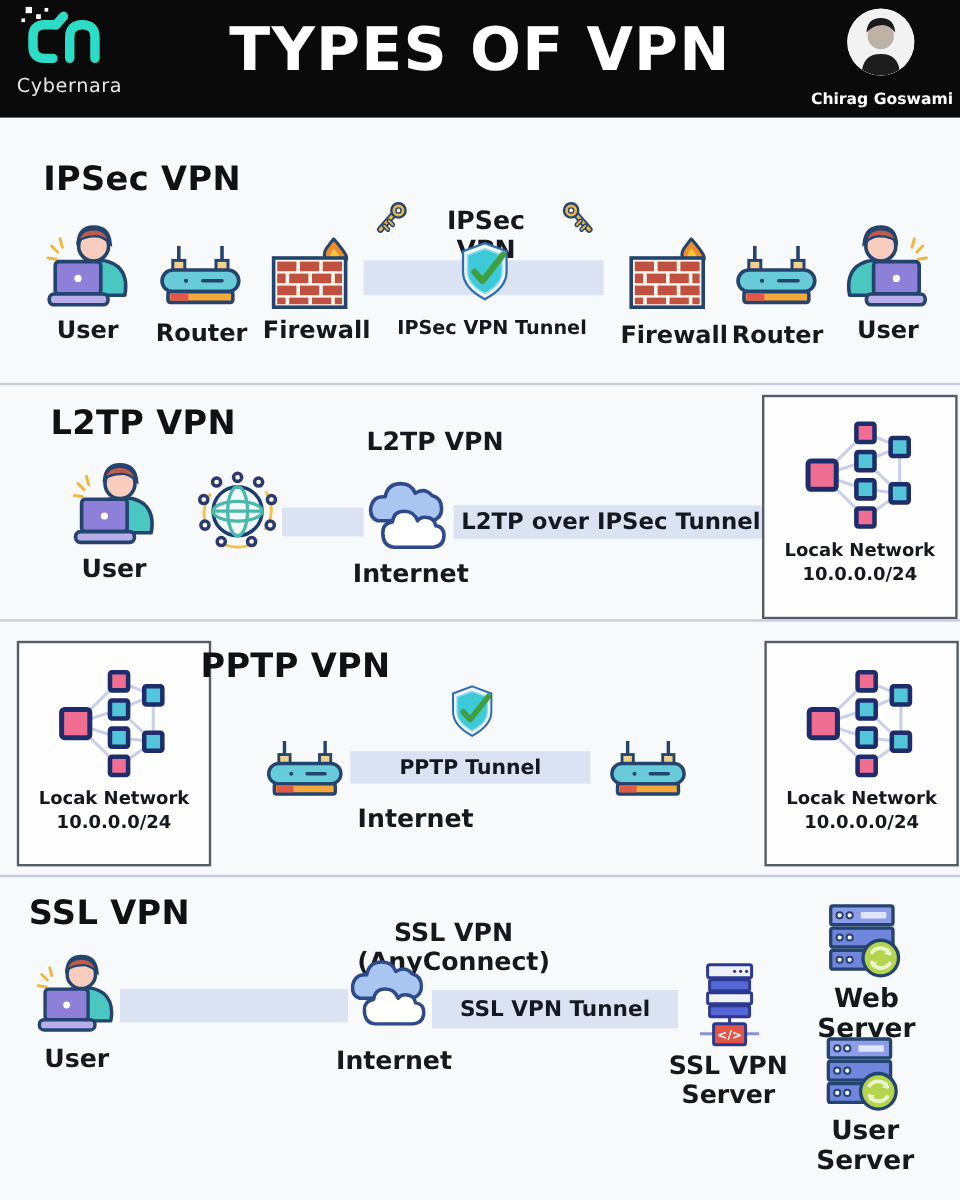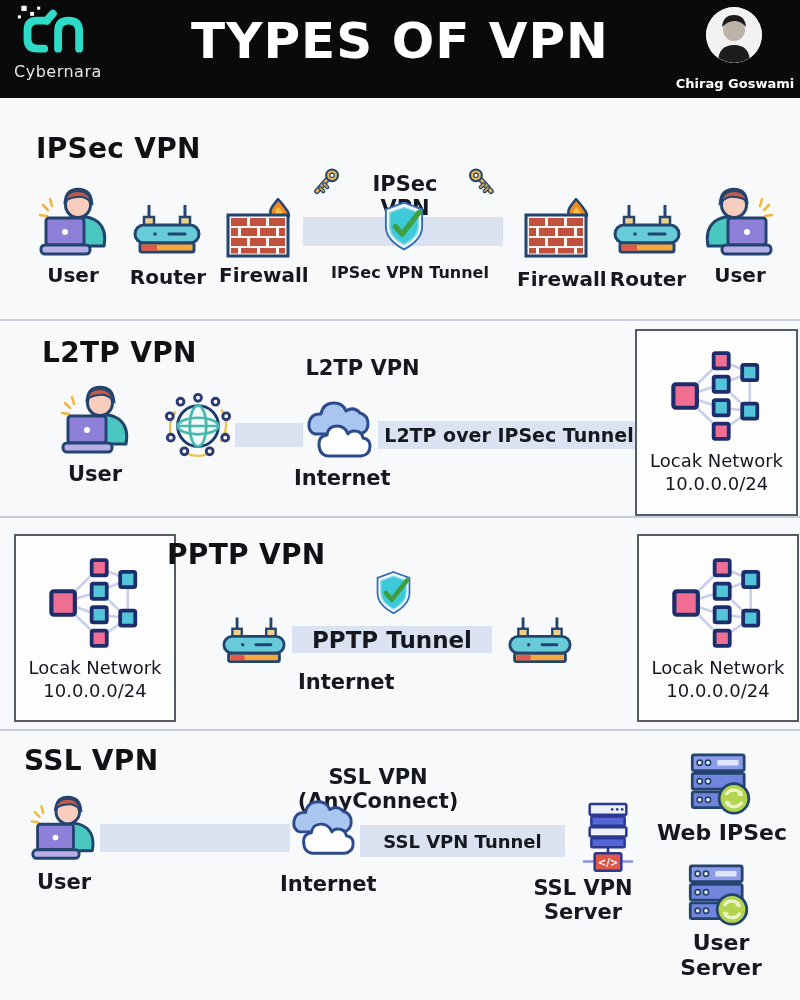--- a/index.html
+++ b/index.html
@@ -18,21 +18,21 @@
   .author-name{position:absolute;left:660px;top:76px;width:150px;text-align:center;
                color:#ffffff;font-size:13px;font-weight:700;}
   
   .h2{position:absolute;margin:0;font-size:28px;font-weight:800;color:#0f1115;letter-spacing:0.3px;}
   .lbl{position:absolute;font-weight:700;color:#15181f;text-align:center;line-height:1.15;}
   .bar{position:absolute;background:#dbe3f2;}
   .tunnel{position:absolute;background:#dbe3f2;display:flex;align-items:center;
           justify-content:center;font-weight:700;color:#15181f;}
   .netbox{position:absolute;background:#fdfdfe;border:2px solid #565c66;
           display:flex;flex-direction:column;align-items:center;}
-  .netbox .netlbl{font-size:18px;font-weight:400;color:#15181f;text-align:center;line-height:1.3;}
+  .netbox .netlbl{font-size:15px;font-weight:700;color:#15181f;text-align:center;line-height:1.3;}
   .divider{position:absolute;left:0;width:800px;height:2px;background:#c7cddf;}
 </style>
 </head>
 <body>
 
 <svg width="0" height="0" style="position:absolute">
 <defs>
   <symbol id="sym-user" viewBox="0 0 72 76">
     <g stroke="#f2b63c" stroke-width="2.5" stroke-linecap="round">
       <line x1="5" y1="20" x2="10" y2="25"></line>
@@ -317,21 +317,21 @@
     </div>
 
     <h2 class="h2" style="left:167px;top:538px">PPTP VPN</h2>
 
     <svg class="icon" style="left:375px;top:570px" width="37" height="46">
         <use href="#sym-shield"></use>
       </svg>
     <svg class="icon" style="left:222px;top:614px" width="64" height="54">
         <use href="#sym-router"></use>
       </svg>
-    <div class="tunnel" style="left:292px;top:626px;width:200px;height:27px;font-size:23px">PPTP Tunnel</div>
+    <div class="tunnel" style="left:292px;top:626px;width:200px;height:27px;font-size:17px">PPTP Tunnel</div>
     <svg class="icon" style="left:508px;top:614px" width="64" height="54">
         <use href="#sym-router"></use>
       </svg>
     <div class="lbl" style="left:298px;top:670px;width:92px;font-size:21px">Internet</div>
 
     <div class="netbox" style="left:637px;top:534px;width:158px;height:184px">
       <svg style="margin-top:20px" width="94" height="94">
           <use href="#sym-network"></use>
         </svg>
       <div class="netlbl" style="margin-top:6px">
@@ -354,26 +354,26 @@
     <svg class="icon" style="left:290px;top:796px" width="68" height="62">
         <use href="#sym-cloud"></use>
       </svg>
     <div class="tunnel" style="left:360px;top:825px;width:205px;height:32px;font-size:18px">SSL VPN Tunnel</div>
     <svg class="icon" style="left:583px;top:797px" width="50" height="84">
         <use href="#sym-sslserver"></use>
       </svg>
 
     <div class="lbl" style="left:26px;top:870px;width:76px;font-size:21px">User</div>
     <div class="lbl" style="left:280px;top:872px;width:90px;font-size:21px">Internet</div>
-    <div class="lbl" style="left:523px;top:876px;width:120px;font-size:21px">SSL VPN Server</div>
+    <div class="lbl" style="left:547px;top:876px;width:120px;font-size:21px">SSL VPN Server</div>
 
     <svg class="icon" style="left:690px;top:753px" width="62" height="63">
         <use href="#sym-rackserver"></use>
       </svg>
-    <div class="lbl" style="left:656px;top:820px;width:132px;font-size:22px">Web IPSec</div>
+    <div class="lbl" style="left:656px;top:820px;width:132px;font-size:22px">Web Server</div>
 
     <svg class="icon" style="left:688px;top:864px" width="62" height="63">
         <use href="#sym-rackserver"></use>
       </svg>
     <div class="lbl" style="left:654px;top:930px;width:134px;font-size:22px">User Server</div>
   </section>
 
 </div>
 
 </body></html>

